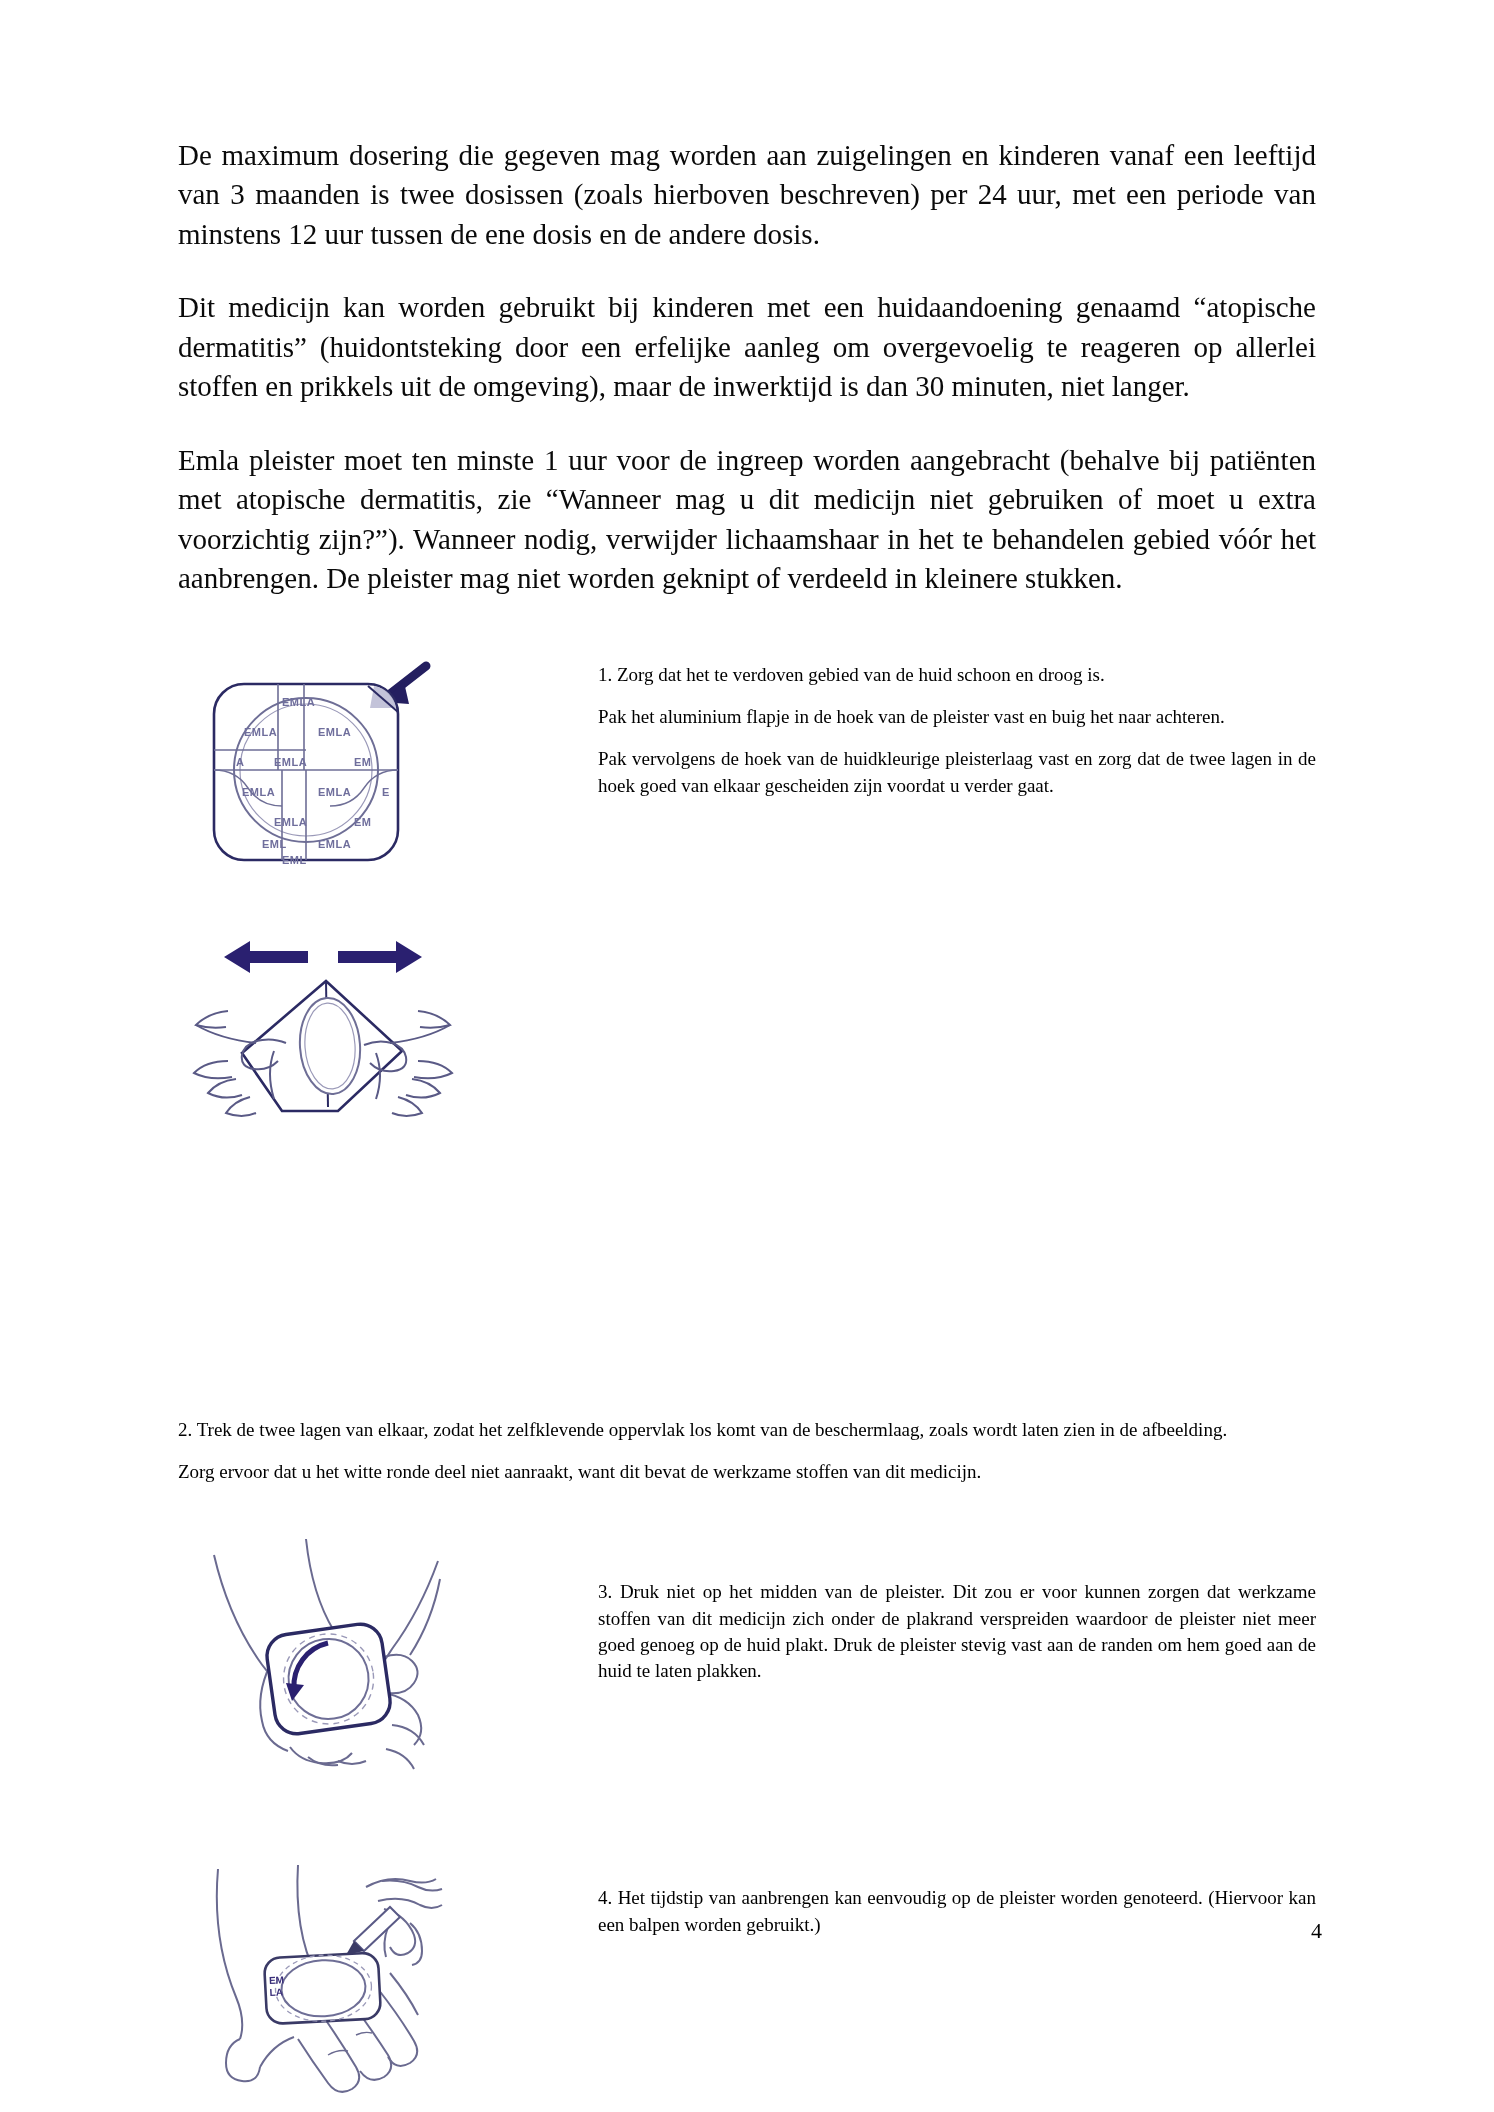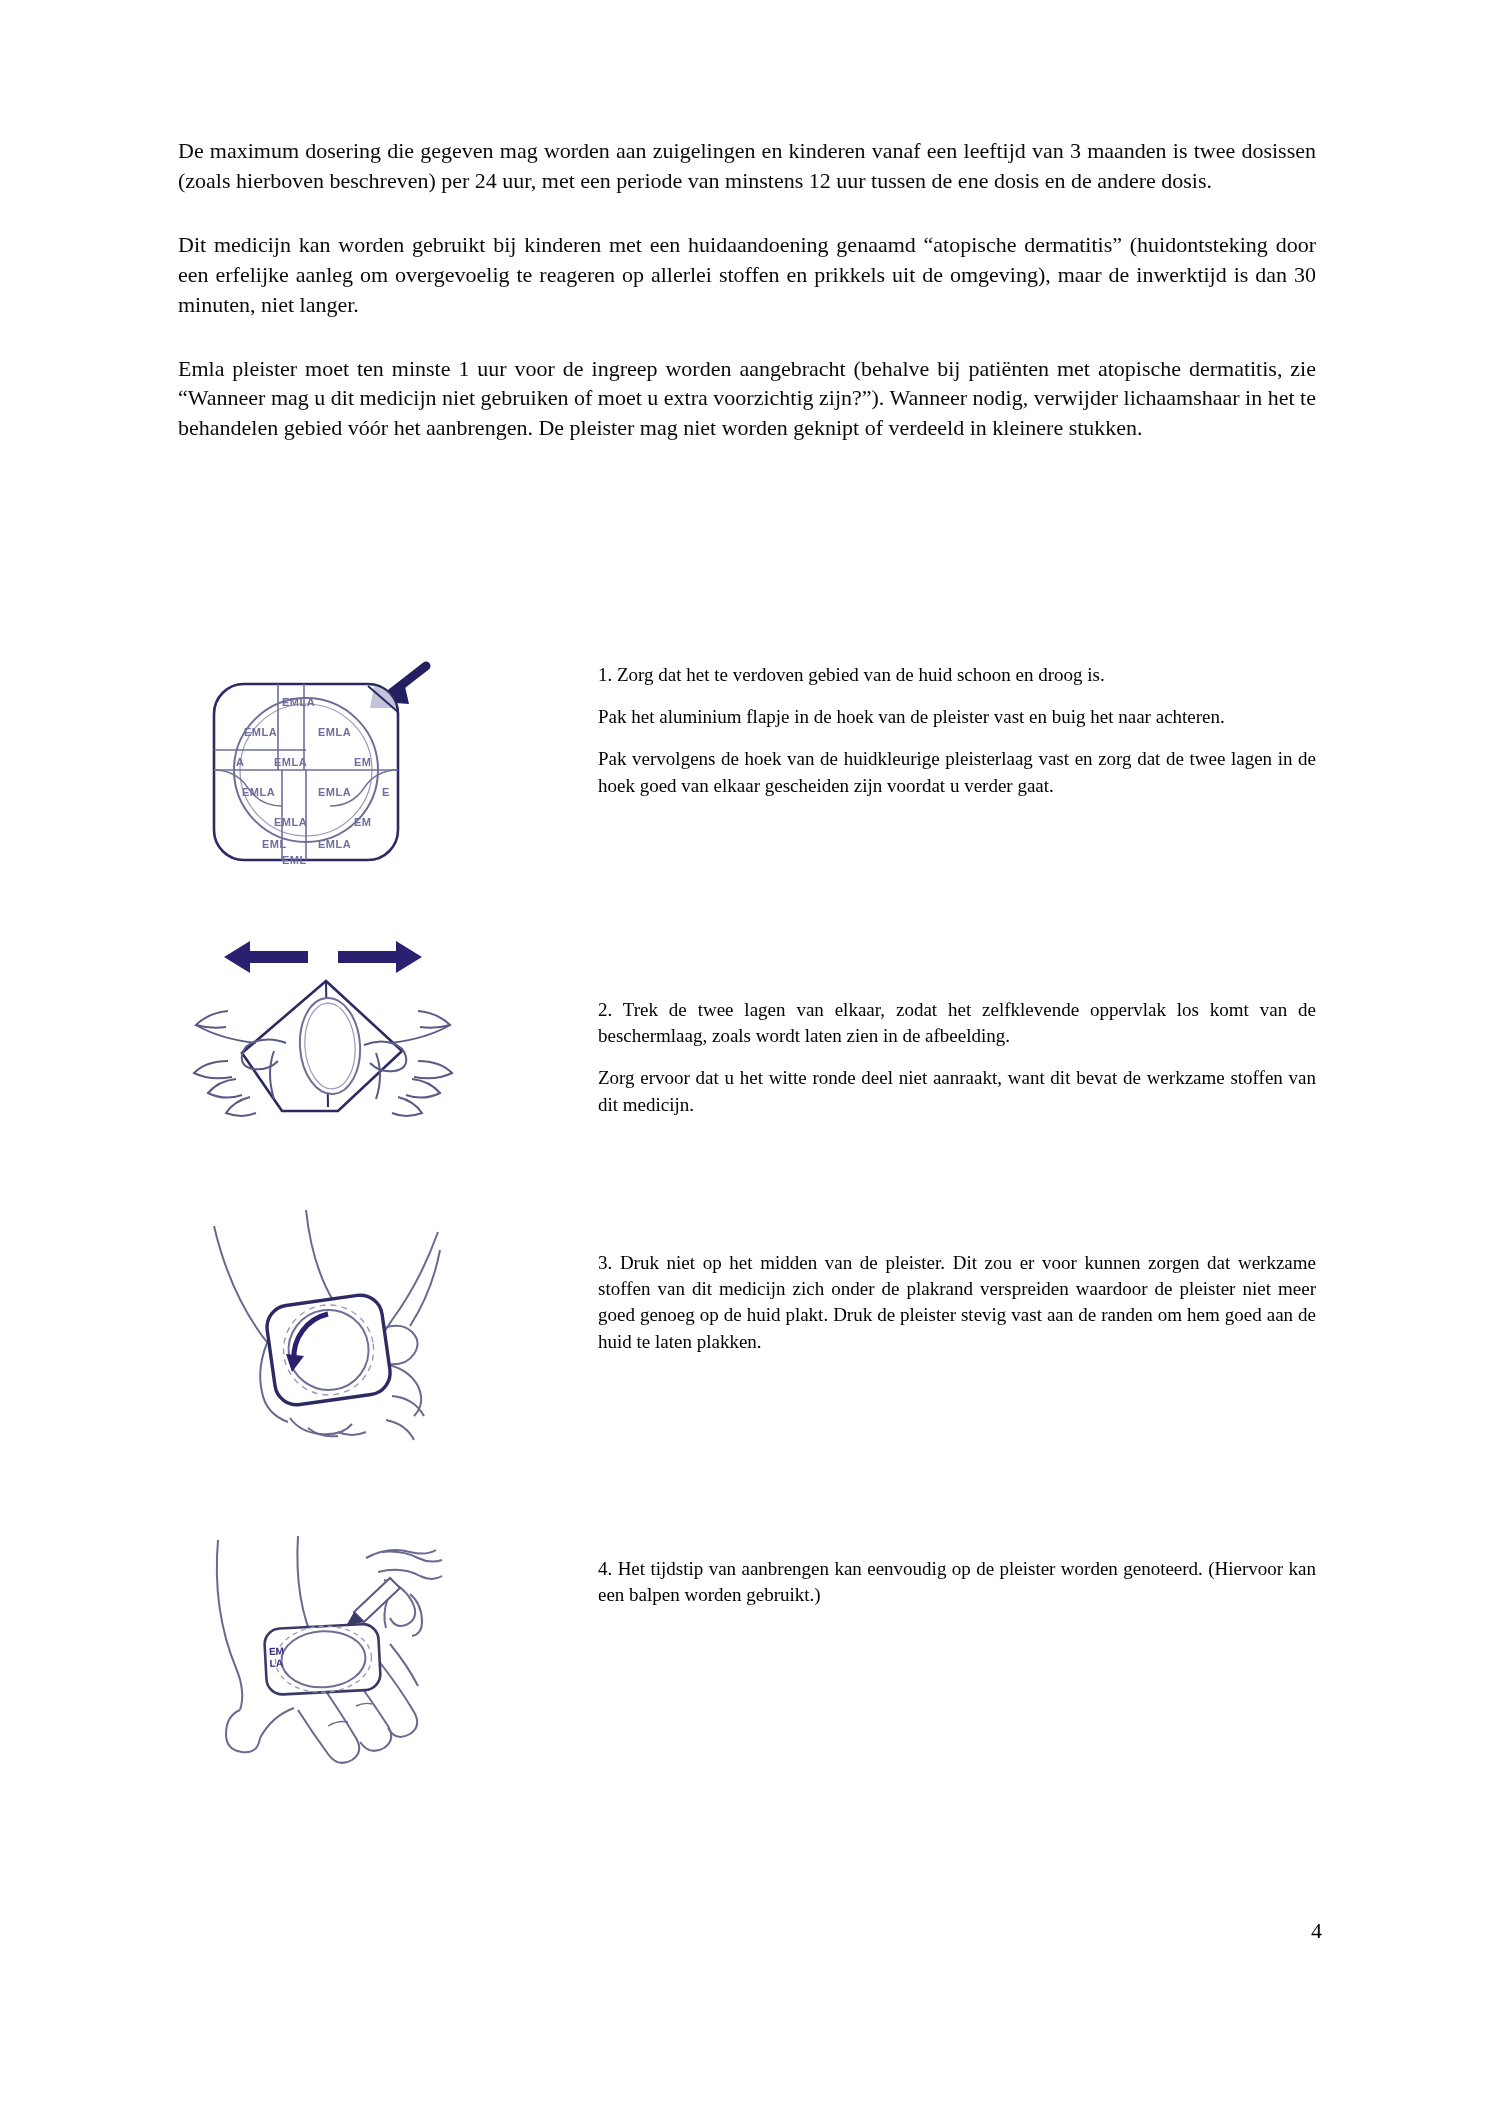--- a/index.html
+++ b/index.html
@@ -17,21 +17,21 @@
     overflow: hidden;
   }
   .content {
     position: absolute;
     left: 178px;
     top: 136px;
     width: 1138px;
   }
   p.para {
     margin: 0 0 34px 0;
-    font-size: 22px;
+    font-size: 29px;
     line-height: 1.36;
     text-align: justify;
     text-justify: inter-word;
     color: #0a0a0a;
   }
   p.para.tight {
     margin-bottom: 33px;
   }
   .steps {
     position: absolute;
@@ -60,21 +60,21 @@
     padding-top: 2px;
   }
   .step-text .lineblock {
     margin: 0;
   }
   .step-text .lineblock + .lineblock {
     margin-top: 16px;
   }
   
   .row1 { margin-top: 0px; }
-  .row2 { margin-top: 48px; }
+  .row2 { margin-top: 48px; flex-direction: column; }
   .row3 { margin-top: 40px; }
   .row4 { margin-top: 38px; }
 
   .row1 .step-text { padding-top: 4px; }
   .row2 .step-text { padding-top: 76px; }
   .row3 .step-text { padding-top: 54px; }
   .row4 .step-text { padding-top: 62px; }
 
   .pageno {
     position: absolute;

